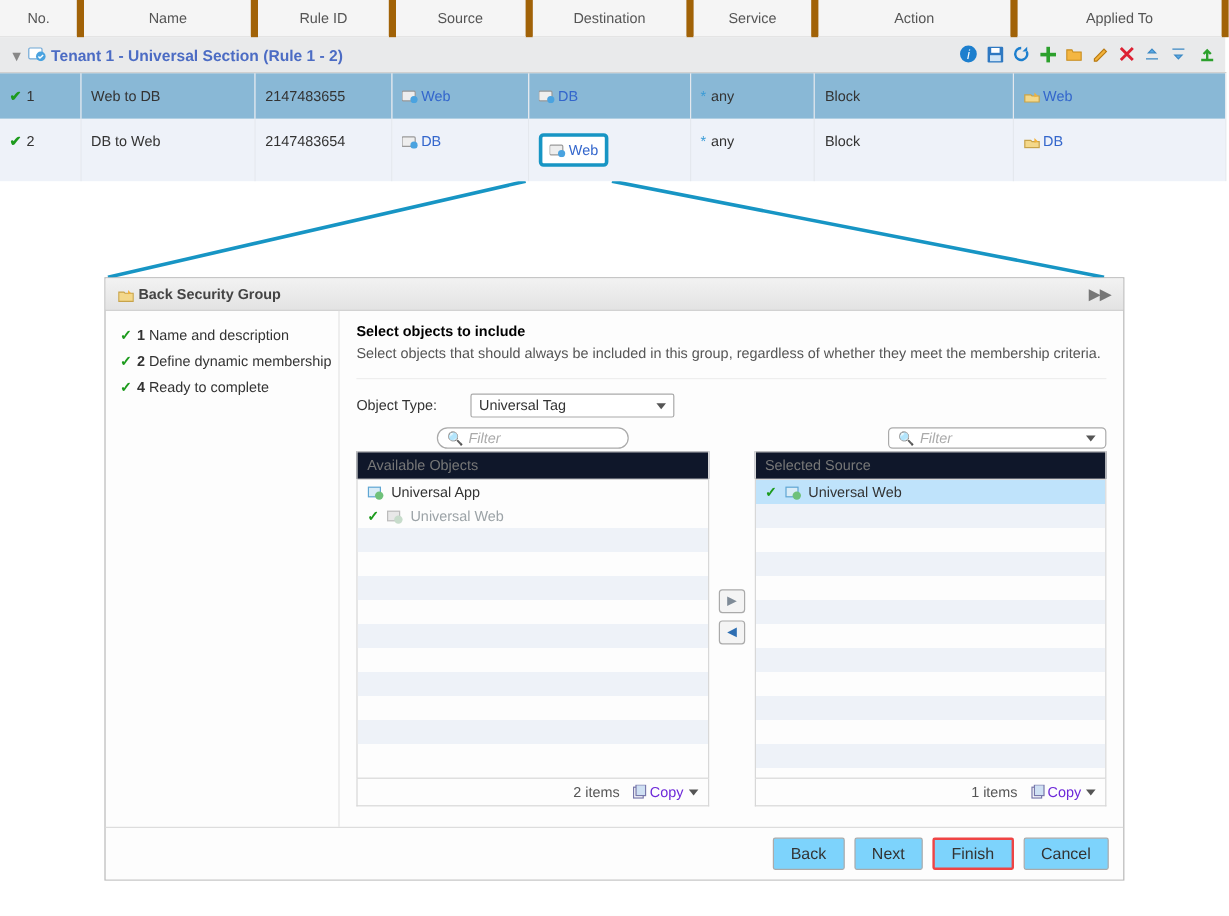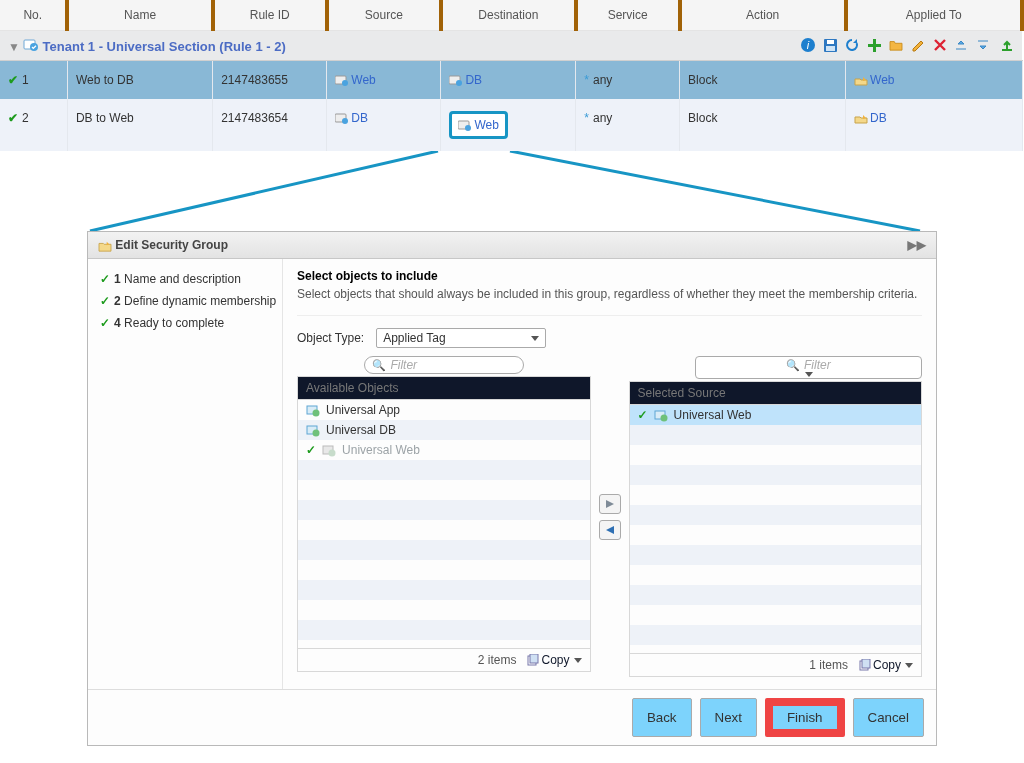--- a/index.html
+++ b/index.html
@@ -3,21 +3,21 @@
 <meta charset="utf-8">
 <style>
   * { box-sizing: border-box; font-family: Arial, Helvetica, sans-serif; }
   body { margin: 0; padding: 0; background: #fff; font-size: 12px; color: #333; }
   .wrap { width: 1024px; margin: 0 auto; }
 
   
   table.rules { width: 100%; border-collapse: collapse; table-layout: fixed; }
   table.rules th { 
     background: #f5f5f5; color: #555; font-weight: normal; padding: 8px 6px; 
-    border-right: 4px solid #a16207; border-bottom: 1px solid #e4e4e4; text-align: center;
+    border-right: 6px solid #a16207; border-bottom: 1px solid #e4e4e4; text-align: center;
   }
   tr.section-row td { background: #e9eaeb; padding: 6px 8px; border-bottom: 1px solid #d0d0d0; margin-left: 48px; }
   .section-title { color: #4c6cc4; font-weight: bold; font-size: 13px; }
   .section-toolbar { float: right; display: flex; gap: 6px; align-items: center; }
   .tb-icon { width: 16px; height: 16px; display: inline-flex; align-items:center; justify-content:center; }
 
   tr.rule td { padding: 12px 8px; border-right: 1px solid #e4e8ee; vertical-align: top; }
   tr.rule-selected td { background: #89b8d6; }
   tr.rule-alt td { background: #eef2f9; }
   .tag-link { color: #3366cc; }
@@ -38,45 +38,45 @@
   }
   .dlg-body { display:flex; min-height:430px; }
   .wiz-steps { width:195px; padding:10px 6px; border-right:1px solid #e5e5e5; }
   .wiz-step { padding:3px 6px; margin-bottom:2px; border-radius:2px; white-space:nowrap; }
   .wiz-step .ck { color:#1d9b1d; font-weight:bold; margin-right:4px; }
   .wiz-step.active { background:#3a6ea5; color:#fff; }
   .wiz-step.active .ck { color:#8fe28f; }
   .wiz-content { flex:1; padding:10px 14px; }
   .wiz-heading { font-weight:bold; color:#000; }
   .wiz-sub { color:#555; margin:4px 0 14px 0; }
-  .obj-row { display:flex; align-items:center; gap:12px; margin-bottom:8px; }
+  .obj-row { display:flex; align-items:center; gap:28px; margin-bottom:8px; }
   .select-box { border:1px solid #aaa; padding:2px 6px; border-radius:2px; background:#fff; display:flex; align-items:center; justify-content:space-between; min-width:170px; height:20px; }
   .caret-down { width:0;height:0;border-left:4px solid transparent;border-right:4px solid transparent;border-top:5px solid #555; }
   .twin { display:flex; gap:8px; align-items:flex-start; }
   .listcol { flex:1; }
   .filter-wrap { display:flex; justify-content:center; margin-bottom:2px; }
   .filter-box { border:1px solid #aaa; border-radius:10px; padding:1px 8px; display:flex; align-items:center; width:160px; background:#fff;}
-  .filter-box.right { border-radius:4px; width:227px; justify-content:space-between; margin-left:auto;flex-direction:column; }
+  .filter-box.right { border-radius:4px; width:182px; justify-content:space-between; margin-left:auto; }
   .mag { color:#888; margin-right:4px; font-size:11px;}
   .list-head { color:#777; padding:4px 8px; border:1px solid #d8d8d8; border-bottom:none; background:#0f172a;}
   .list-body { border:1px solid #d8d8d8; height:250px; overflow:hidden; }
   .list-row { padding:3px 8px; display:flex; align-items:center; gap:6px; }
   .list-row.stripe { background:#eef2f8; }
   .list-row.muted { color:#9ca3a7; }
   .list-row.selected-obj { background:#bfe3fb; }
   .sel-ck { color:#1d9b1d; font-weight:bold; }
   .sg-icon { width:14px;height:14px; display:inline-block; }
   .transfer-btns { display:flex; flex-direction:column; gap:6px; align-self:center; }
   .t-btn { border:1px solid #aaa; border-radius:3px; background:#f4f4f4; width:22px; height:20px; display:flex;align-items:center;justify-content:center; }
   .list-foot { border:1px solid #d8d8d8; border-top:none; padding:4px 8px; display:flex; align-items:center; justify-content:flex-end; gap:10px; color:#555;}
-  .copy-link { color:#0f172a; display:flex; align-items:center; gap:2px; }
+  .copy-link { color:#6d28d9; display:flex; align-items:center; gap:2px; }
 
   .dlg-buttons { border-top:1px solid #ddd; padding:8px 12px; display:flex; justify-content:flex-end; gap:8px; }
   .btn { border:1px solid #aaa; background:#7dd3fc; padding:4px 14px; border-radius:2px; color:#333; }
-  .btn.finish { border:8px solid #ef4444; }
+  .btn.finish { border:2px solid #ef4444; }
   .folder-icon{width:14px;height:12px;display:inline-block;vertical-align:middle;}
 </style>
 </head>
 <body>
 
 <div class="wrap">
 
 <table class="rules">
   <colgroup>
     <col style="width:65px">
@@ -226,38 +226,38 @@
   </svg>
 </div>
 
 <div class="dialog">
   <div class="dlg-title">
     <span>
       <span><svg class="folder-icon" viewBox="0 0 16 14">
               <path d="M1 4h5l1 1h8v8H1z" fill="#f4d88a" stroke="#c7a34a"></path>
               <path d="M10 2l3 3-3 1z" fill="#f2b23a"></path>
             </svg></span>
-      <span>Edit Security Group</span>
+      <span>Back Security Group</span>
     </span>
     <span style="color:#777">▶▶</span>
   </div>
   <div class="dlg-body">
     <div class="wiz-steps">
       <div class="wiz-step"><span class="ck">✓</span><b>1</b>&nbsp;<span>Name and description</span></div>
       <div class="wiz-step"><span class="ck">✓</span><b>2</b>&nbsp;<span>Define dynamic membership</span></div>
       <div class="wiz-step"><span class="ck">✓</span><b>4</b>&nbsp;<span>Ready to complete</span></div>
     </div>
     <div class="wiz-content">
       <div class="wiz-heading">Select objects to include</div>
       <div class="wiz-sub">Select objects that should always be included in this group, regardless of whether they meet the membership criteria.</div>
       <hr style="border:none;border-top:1px solid #eee;margin:0 0 12px 0">
       <div class="obj-row">
         <span>Object Type:</span>
         <div class="select-box">
-          <span>Applied Tag</span>
+          <span>Universal Tag</span>
               <span class="caret-down"></span>
         </div>
       </div>
 
       <div class="twin">
 
         <div class="listcol">
           <div class="filter-wrap">
             <div class="filter-box">
               <span class="mag">🔍</span>
@@ -265,27 +265,20 @@
             </div>
           </div>
           <div class="list-head">Available Objects</div>
           <div class="list-body">
             <div class="list-row">
               <span class="sg-icon"><svg viewBox="0 0 14 14">
                       <rect x="1" y="3" width="10" height="8" fill="#d9ecf7" stroke="#5fa6d3"></rect>
                       <circle cx="10" cy="10" r="3.5" fill="#6fc17a"></circle>
                     </svg></span>
               <span>Universal App</span>
-            </div>
-            <div class="list-row stripe">
-              <span class="sg-icon"><svg viewBox="0 0 14 14">
-                      <rect x="1" y="3" width="10" height="8" fill="#d9ecf7" stroke="#5fa6d3"></rect>
-                      <circle cx="10" cy="10" r="3.5" fill="#6fc17a"></circle>
-                    </svg></span>
-              <span>Universal DB</span>
             </div>
             <div class="list-row muted">
               <span class="sel-ck">✓</span>
               <span class="sg-icon"><svg viewBox="0 0 14 14">
                       <rect x="1" y="3" width="10" height="8" fill="#e8e8e8" stroke="#bbb"></rect>
                       <circle cx="10" cy="10" r="3.5" fill="#c7dccb"></circle>
                     </svg></span>
               <span>Universal Web</span>
             </div>
             <div class="list-row stripe">&nbsp;</div>

